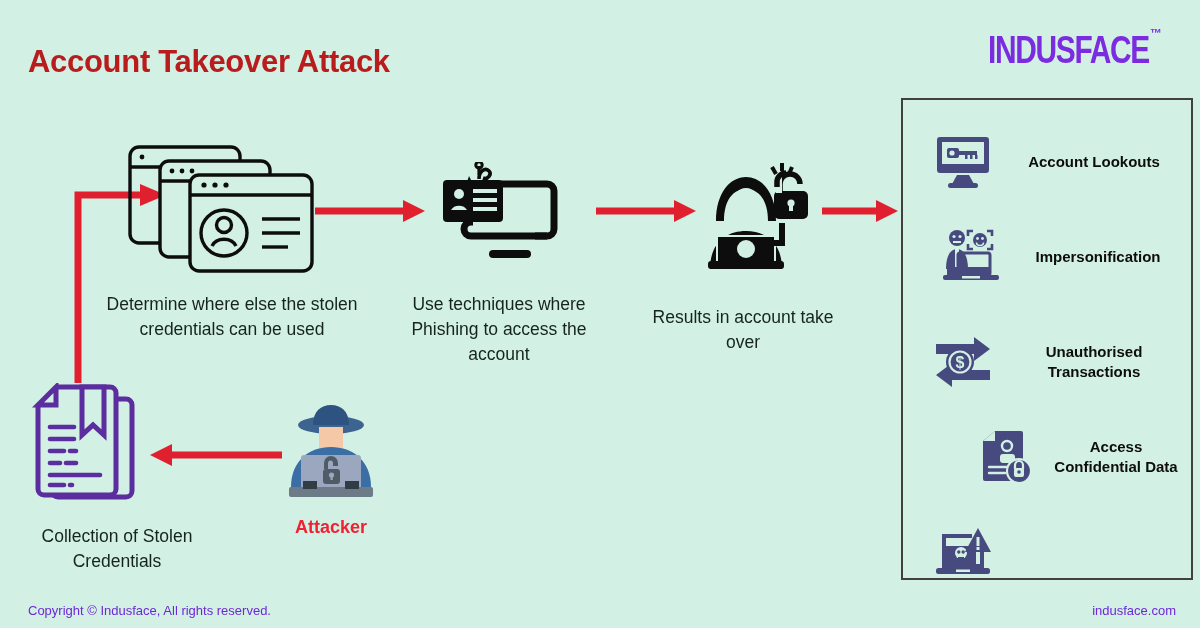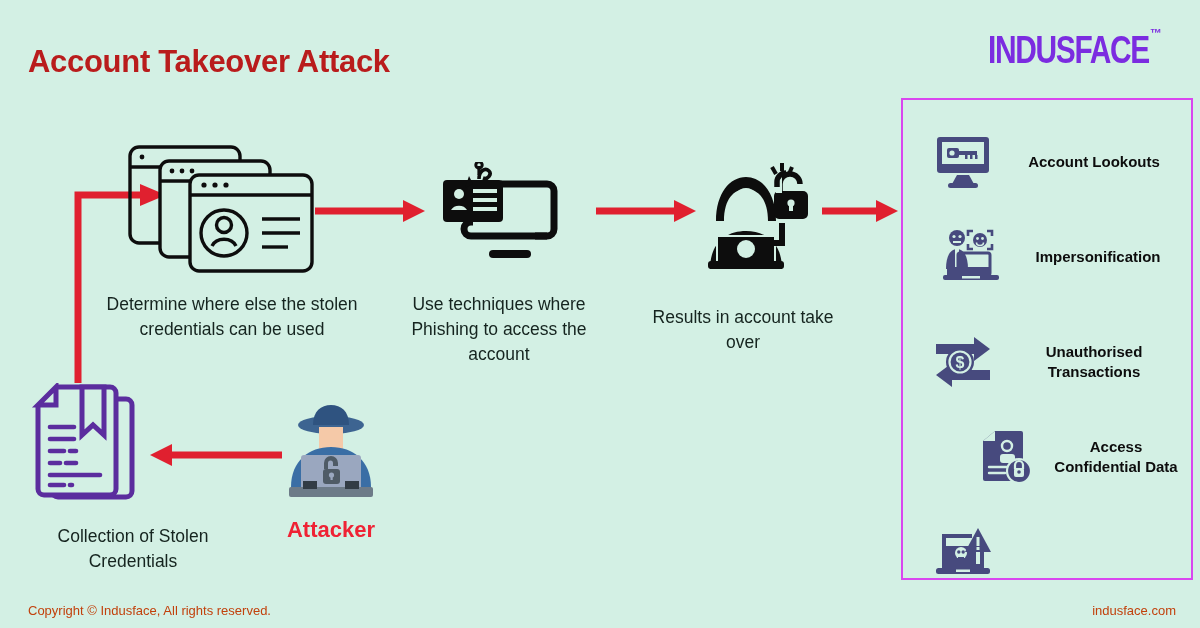--- a/index.html
+++ b/index.html
@@ -28,30 +28,30 @@
     font-stretch: condensed;
   }
   #brand-logo .brand-tm {
     font-size: 12px; font-weight: bold; color: #7b2ce0;
     margin-left: 1px; margin-top: -2px;
   }
 
   
   .footer-text {
     position: absolute; bottom: 10px;
-    font-size: 13px; color: #c2410c;
+    font-size: 13px; color: #6d28d9;
   }
   #footer-copyright { left: 28px; }
   #footer-site { right: 24px; }
 
   
   #results-panel {
     position: absolute; left: 901px; top: 98px;
     width: 292px; height: 482px;
-    border: 2px solid #d946ef;
+    border: 2px solid #404040;
     background: transparent;
   }
   .panel-row {
     position: absolute; left: 0; width: 292px;
     display: flex; align-items: center;
   }
   .panel-icon {
     width: 76px; margin-left: 22px;
     display: flex; justify-content: center; align-items: center;
   }
@@ -62,25 +62,25 @@
   }
 
   
   .flow-caption {
     position: absolute; text-align: center;
     font-size: 17.5px; color: #15241f; line-height: 1.43;
   }
   #caption-determine { left: 104px; top: 292px; width: 256px; }
   #caption-phishing  { left: 388px; top: 292px; width: 222px; }
   #caption-results   { left: 636px; top: 305px; width: 214px; }
-  #caption-collection{ left: 16px;   top: 524px; width: 206px; padding-left: 28px; }
+  #caption-collection{ left: 0px;   top: 524px; width: 206px; padding-left: 28px; }
 
   #label-attacker {
     position: absolute; left: 256px; top: 517px; width: 150px;
-    text-align: center; font-size: 22px; font-weight: bold;
+    text-align: center; font-size: 18px; font-weight: bold;
     color: #ef2234;
   }
 
   
   .illus { position: absolute; }
   #illus-windows   { left: 128px; top: 145px; }
   #illus-phishing  { left: 435px; top: 162px; }
   #illus-hacker    { left: 694px; top: 157px; }
   #illus-documents { left: 30px;  top: 383px; }
   #illus-attacker  { left: 283px; top: 403px; }

